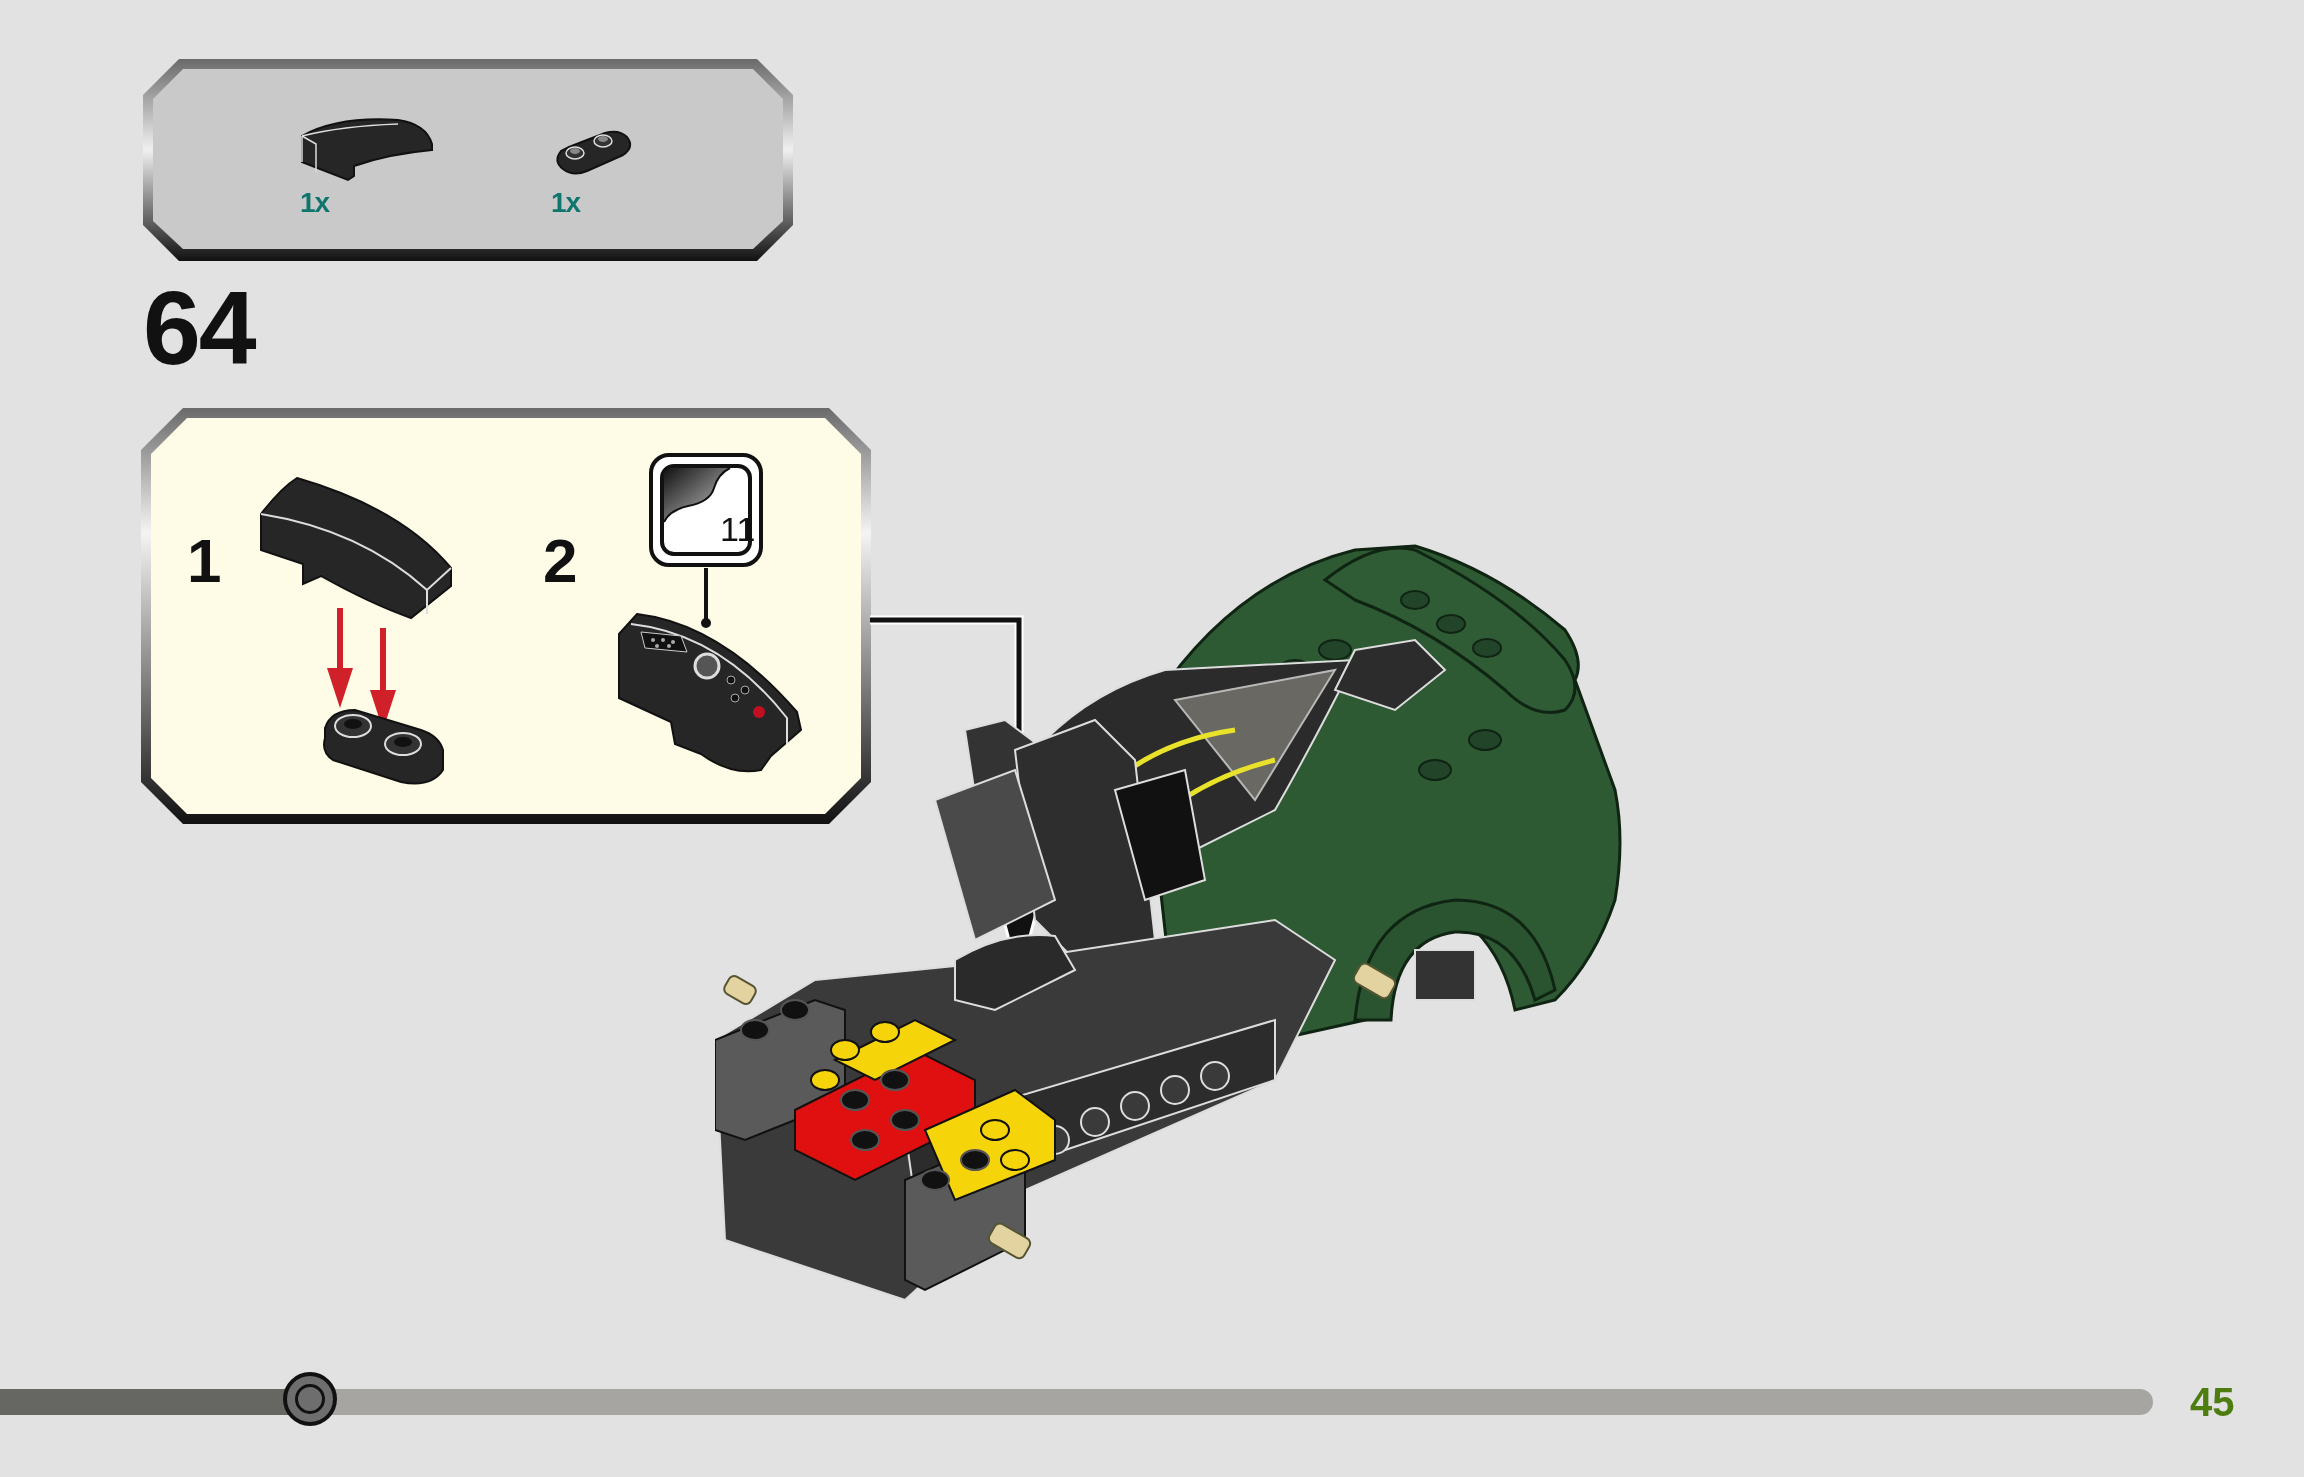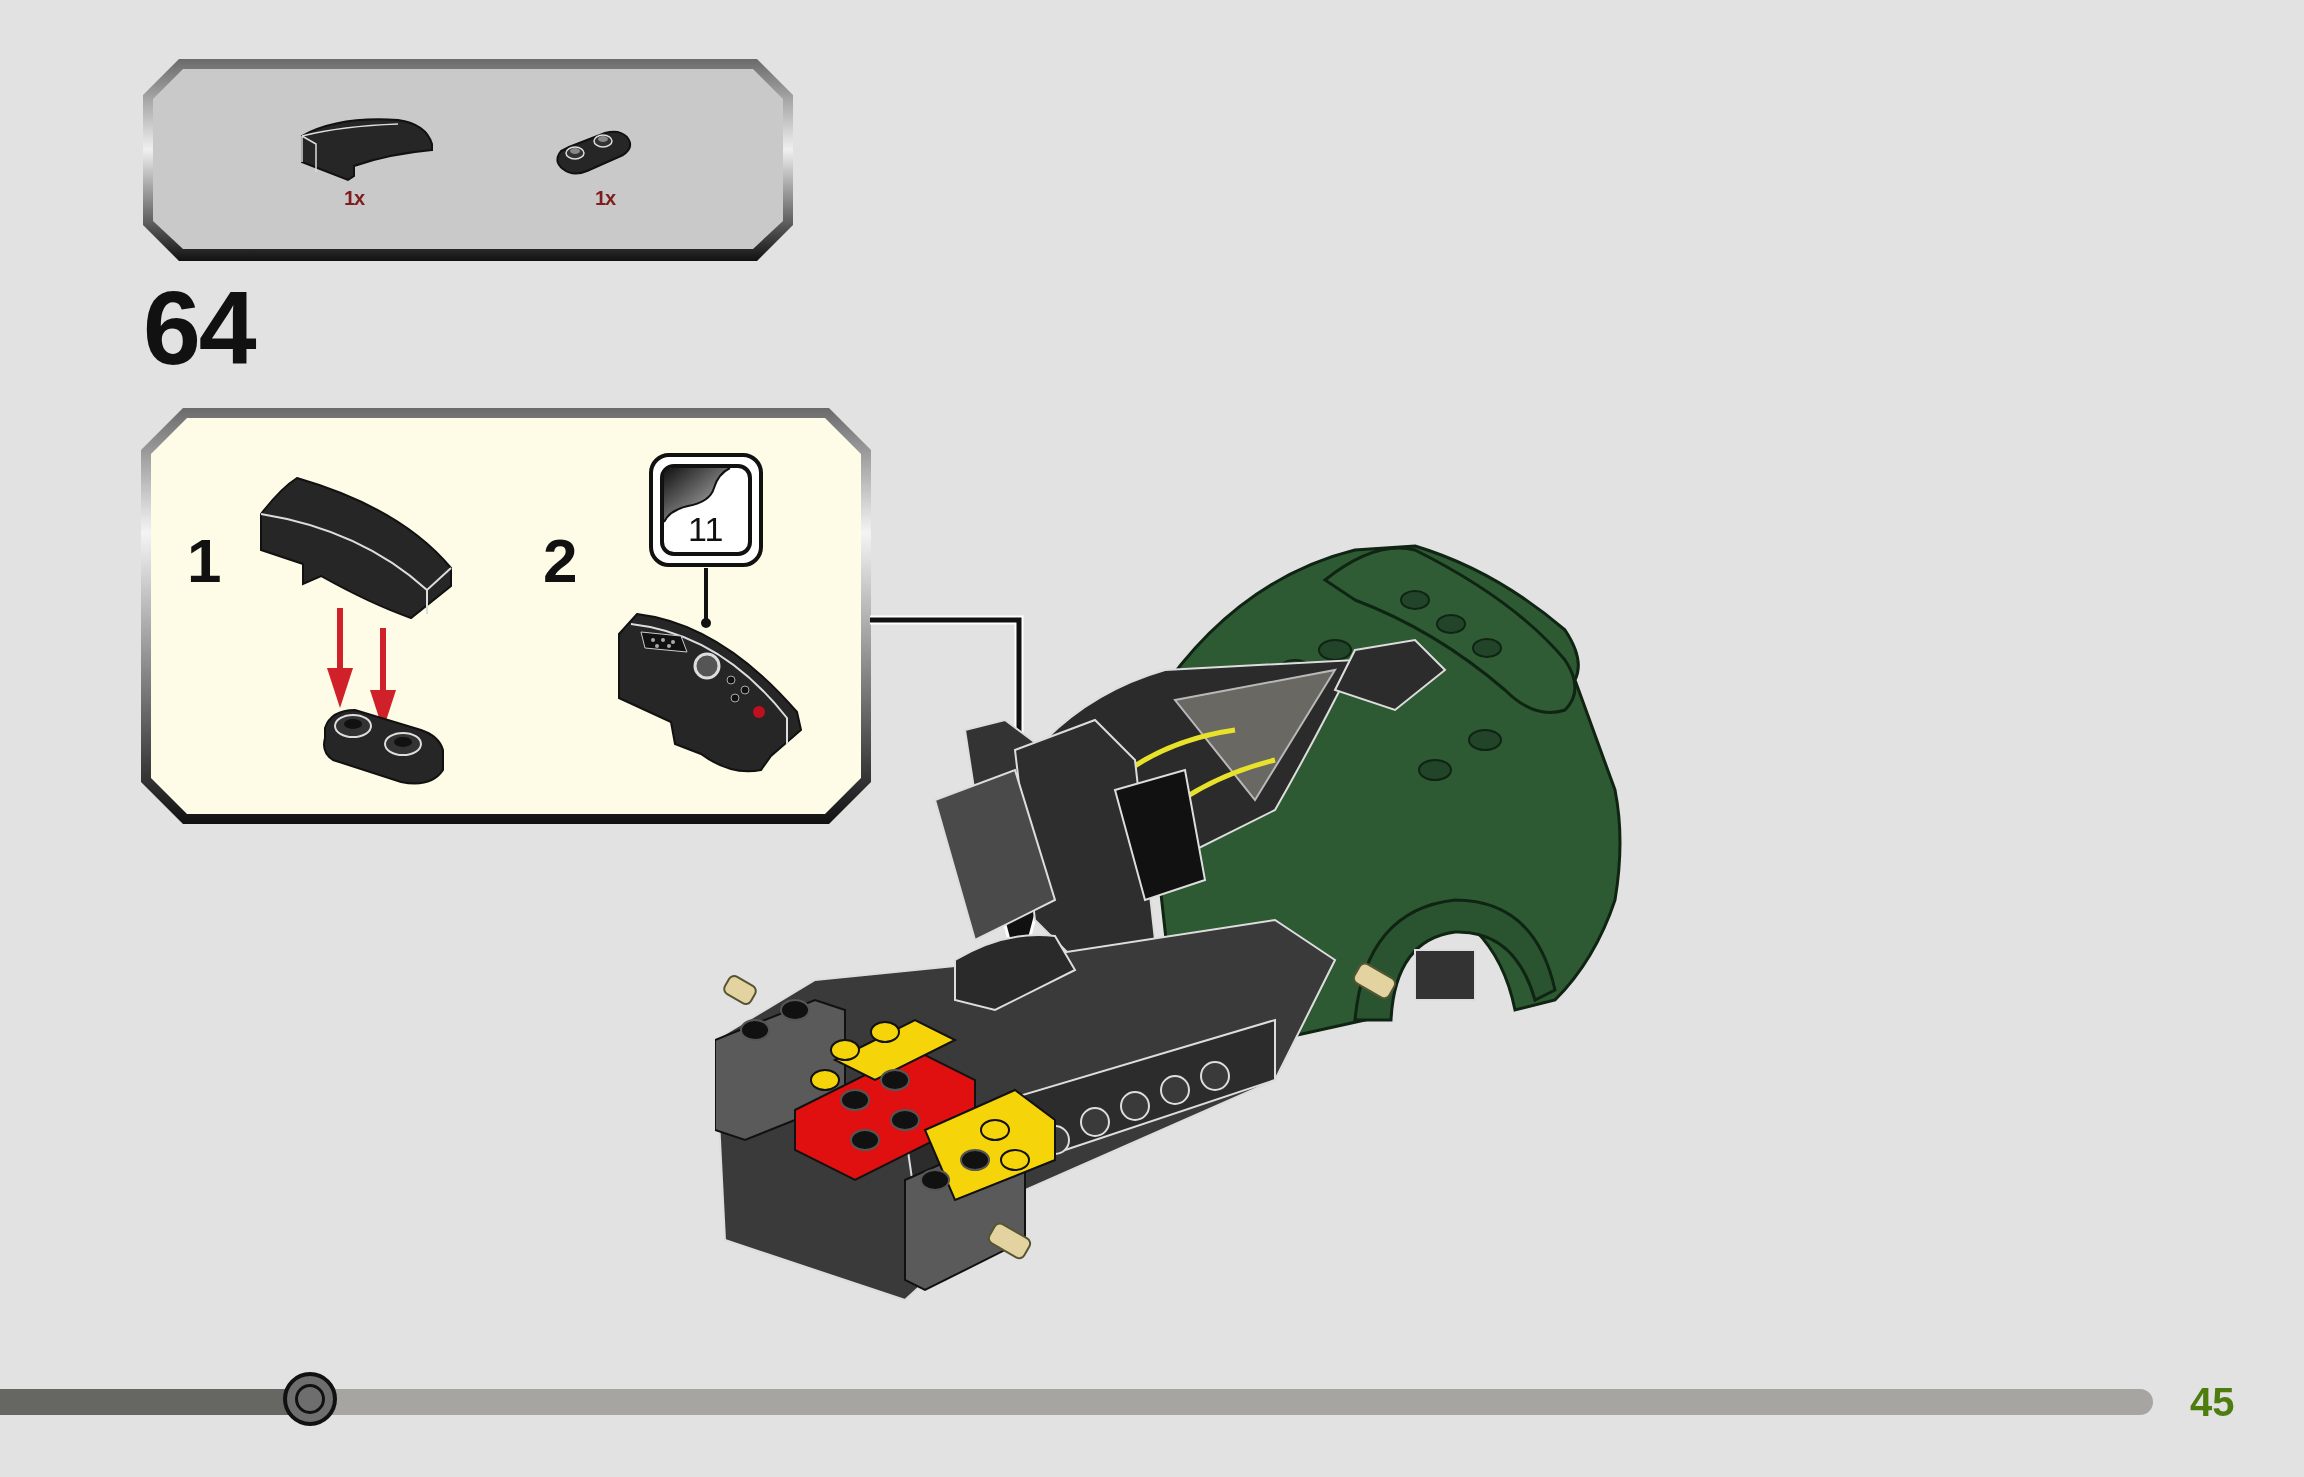--- a/index.html
+++ b/index.html
@@ -1,22 +1,22 @@
 <!DOCTYPE html>
 <html><head>
 <meta charset="utf-8">
 <style>
   html,body{margin:0;padding:0;}
   body{width:2304px;height:1477px;background:#e3e2e3;position:relative;overflow:hidden;font-family:"Liberation Sans","DejaVu Sans",sans-serif;}
   .abs{position:absolute;}
   .bevel-box{position:absolute;}
-  .qty{position:absolute;font-weight:bold;font-size:20px;color:#7f1d1d;letter-spacing:-1px;margin-left:44px;}
+  .qty{position:absolute;font-weight:bold;font-size:28px;color:#0f766e;letter-spacing:-1px;}
   .step-num{position:absolute;left:143px;top:276px;font-size:104px;font-weight:bold;color:#111;line-height:1;letter-spacing:-2px;}
   .sub-num{position:absolute;font-size:62px;font-weight:bold;color:#111;line-height:1;}
-  .sticker-num{position:absolute;font-size:34px;color:#111;font-family:"Liberation Sans",sans-serif;}
+  .sticker-num{position:absolute;font-size:34px;color:#111;font-family:"Liberation Sans",sans-serif;margin-left:32px;}
   .page-num{position:absolute;left:2190px;top:1380px;font-size:40px;font-weight:bold;color:#4d7c0f;}
 </style>
 </head>
 <body>
 
 <div class="bevel-box" style="left:143px;top:59px;width:650px;height:202px;">
   <svg width="650" height="202" viewBox="0 0 650 202">
     <defs>
       <linearGradient id="pbord" x1="0" y1="0" x2="0" y2="1">
         <stop offset="0" stop-color="#6a6a6a"></stop>

